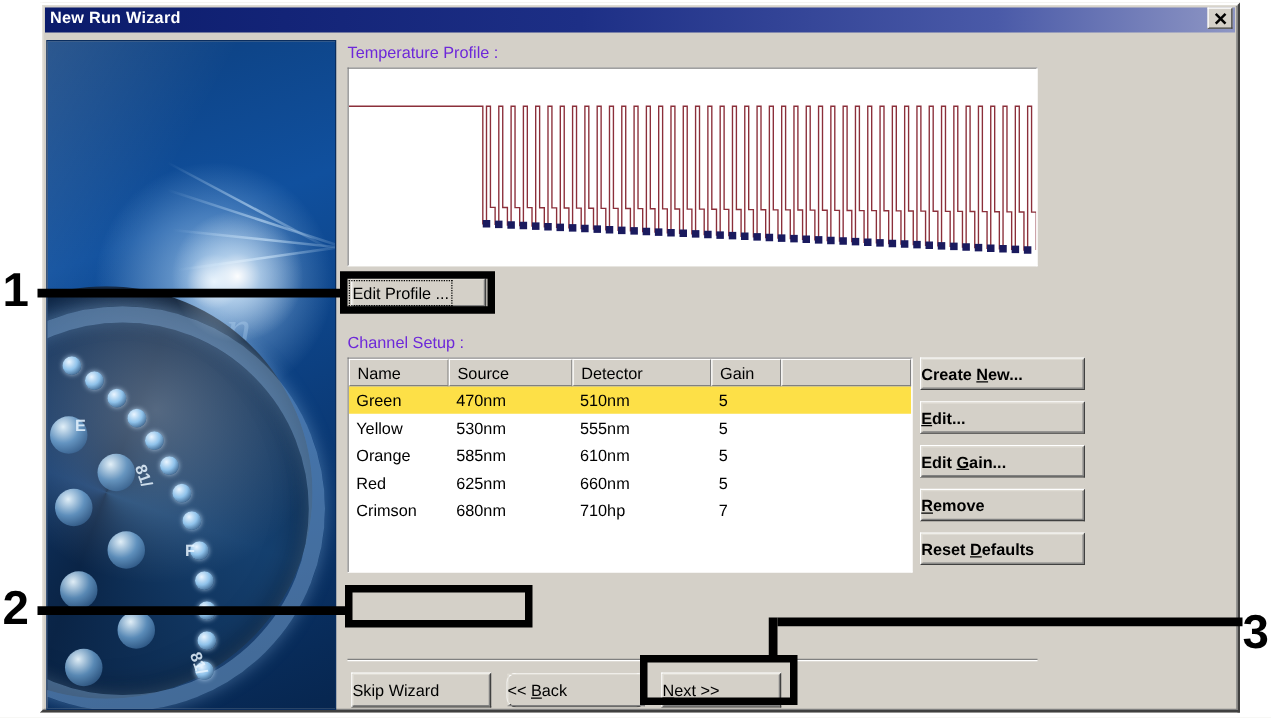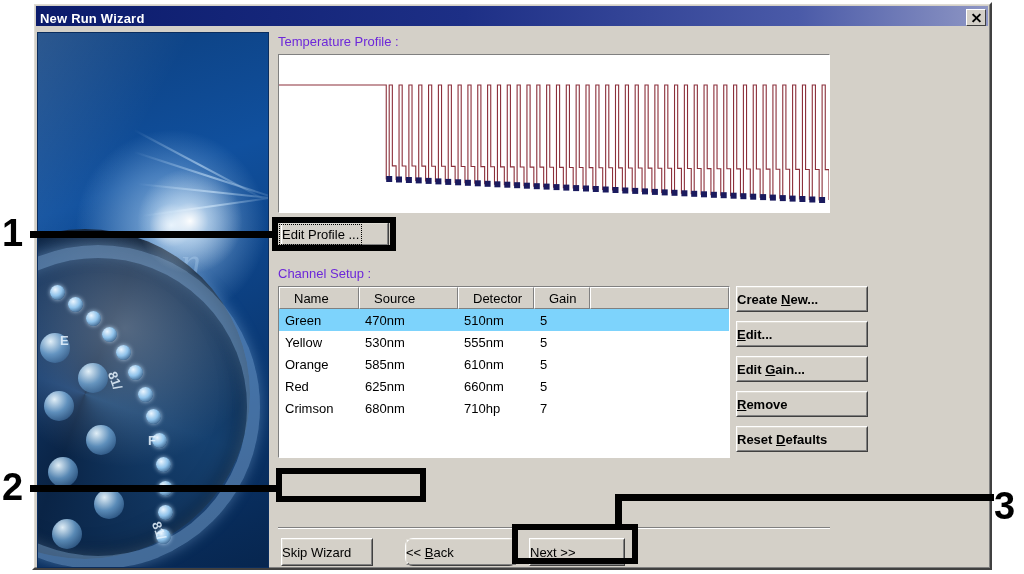--- a/index.html
+++ b/index.html
@@ -18,21 +18,21 @@
   .window-inner{
     position:absolute;inset:0;
     border-top:1px solid #dfdcd4;border-left:1px solid #dfdcd4;
     border-right:1px solid #808080;border-bottom:1px solid #808080;
     box-sizing:border-box;
   }
 
   .titlebar{
     position:absolute;left:2px;top:2px;right:2px;height:20px;
     background:linear-gradient(to right,#0b1b6b 0%,#1d2f86 45%,#4a5aa8 80%,#8e96c4 100%);
-    display:flex;align-items:flex-end;padding:0 2px 0 4px;box-sizing:border-box;
+    display:flex;align-items:flex-start;padding:0 2px 0 4px;box-sizing:border-box;
   }
   .title-text{
     color:#ffffff;font-size:13px;font-weight:bold;letter-spacing:0.2px;
     font-family:"Liberation Sans",sans-serif;white-space:nowrap;
   }
   .title-spacer{flex:1;}
   .close-btn{
     width:20px;height:17px;background:#d4d0c8;
     border-top:1px solid #ffffff;border-left:1px solid #ffffff;
     border-right:1px solid #404040;border-bottom:1px solid #404040;
@@ -135,26 +135,26 @@
     background:#ffffff;
     border-top:1px solid #808080;border-left:1px solid #808080;
     border-right:1px solid #ffffff;border-bottom:1px solid #ffffff;
     box-sizing:border-box;overflow:hidden;
   }
   .lv-head{display:flex;height:22px;background:#d4d0c8;}
   .lv-head div{
     background:#d4d0c8;font-size:13px;color:#000;
     border-top:1px solid #ffffff;border-left:1px solid #ffffff;
     border-right:1px solid #808080;border-bottom:1px solid #808080;
-    box-sizing:border-box;display:flex;align-items:center;padding-left:14px;
+    box-sizing:border-box;display:flex;align-items:center;padding-left:6px;
     font-family:"Liberation Sans",sans-serif;
   }
-  .c-name{width:80px;} .c-src{width:99px;} .c-det{width:76px;} .c-gain{width:56px;} .c-pad{flex:1;}
+  .c-name{width:80px;} .c-src{width:99px;} .c-det{width:111px;} .c-gain{width:56px;} .c-pad{flex:1;}
   .lv-row{display:flex;height:22px;align-items:center;font-size:13px;color:#000;}
-  .lv-row.sel{background:#7dd3fc;}
+  .lv-row.sel{background:#fde047;}
   .lv-row span{padding-left:6px;box-sizing:border-box;font-family:"Liberation Sans",sans-serif;}
   .lv-row .c-pad{padding-left:0;}
 
   
   .sidepanel{
     position:absolute;left:700px;top:258px;width:132px;height:172px;font-weight:bold;
   }
   .sbtn{position:absolute;left:0;width:132px;height:26px;}
 
   
@@ -372,21 +372,21 @@
         <div class="btn sbtn" style="top:140px;">
           <span class="inner"></span>
           <span class="cap">Reset <u>D</u>efaults</span>
         </div>
       </div>
 
 
 
       <div class="sep"></div>
 
-      <div class="btn" style="left:245px;top:510px;width:92px;height:28px;">
+      <div class="btn" style="left:245px;top:510px;width:112px;height:28px;">
         <span class="inner"></span>
         <span class="cap">Skip Wizard</span>
       </div>
       <div class="btn" style="left:369px;top:510px;width:112px;height:28px;border-radius:8px;">
         <span class="inner"></span>
         <span class="cap">&lt;&lt; <u>B</u>ack</span>
       </div>
       <div class="btn" style="left:493px;top:510px;width:96px;height:28px;">
         <span class="inner"></span>
         <span class="cap"><u>N</u>ext &gt;&gt;</span>

